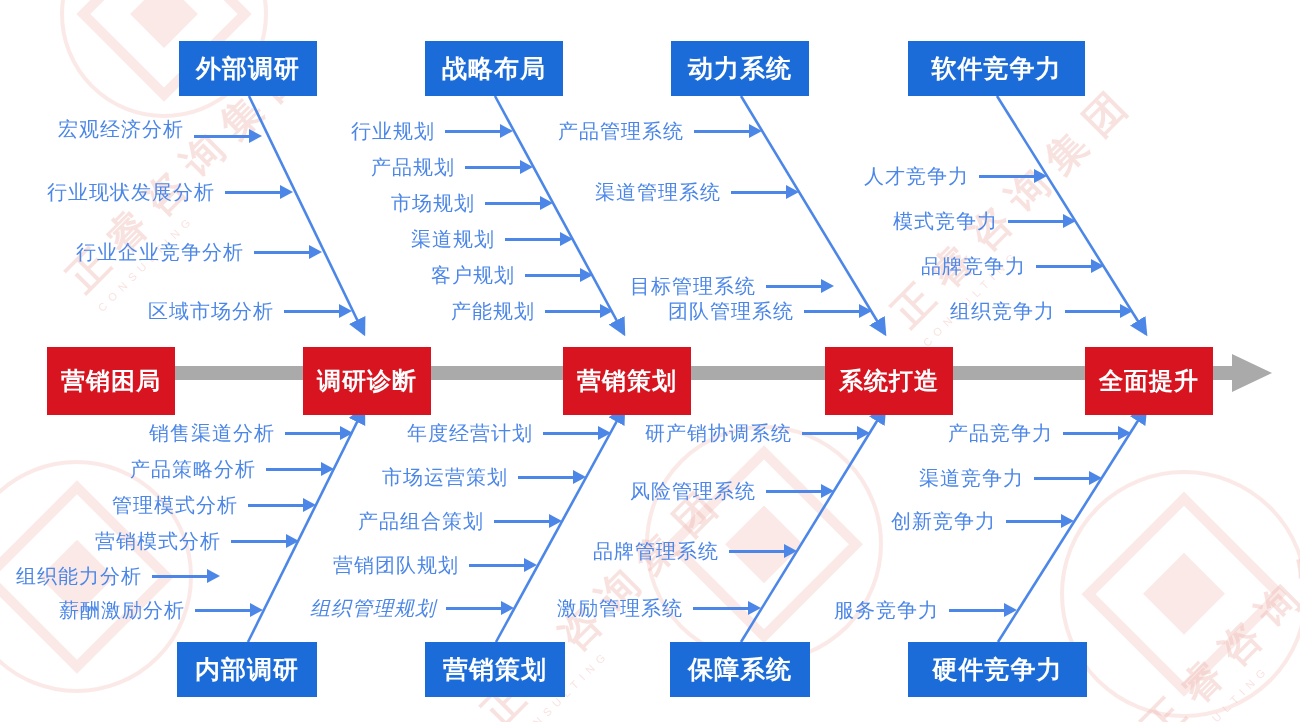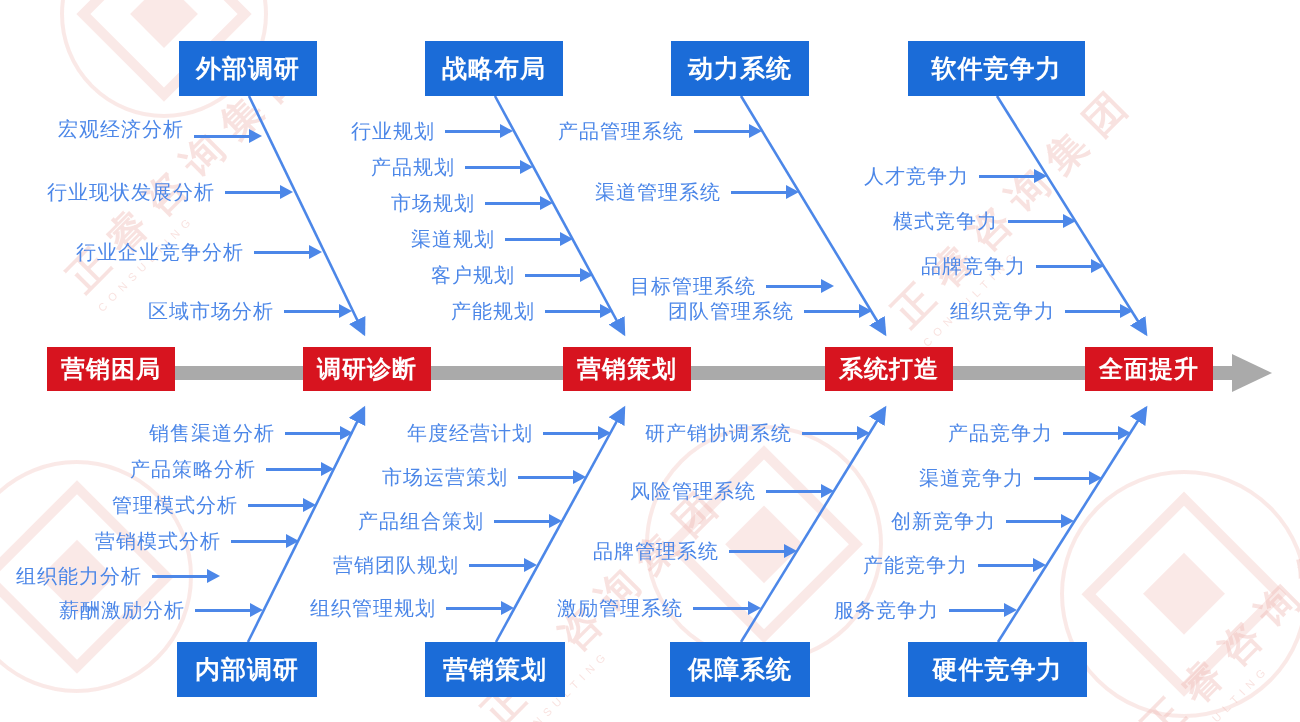--- a/index.html
+++ b/index.html
@@ -38,21 +38,21 @@
   #ah path{fill:var(--item-blue);}
   
   .spine-bar{position:absolute;left:57px;top:366px;width:1178px;height:14px;background:var(--spine-gray);}
   .spine-head{
     position:absolute;left:1232px;top:354px;width:0;height:0;
     border-top:19px solid transparent;border-bottom:19px solid transparent;
     border-left:40px solid var(--spine-gray);
   }
   
   .stage{
-    position:absolute;top:347px;height:44px;width:128px;background:var(--red-box);
+    position:absolute;top:347px;height:68px;width:128px;background:var(--red-box);
     color:#ffffff;font-size:24px;font-weight:700;letter-spacing:1px;
     display:flex;align-items:center;justify-content:center;z-index:3;
   }
   .branch-box{
     position:absolute;height:55px;background:var(--blue-box);
     color:#ffffff;font-size:25px;font-weight:700;letter-spacing:1px;
     display:flex;align-items:center;justify-content:center;z-index:3;
   }
   
   .item{
@@ -340,21 +340,21 @@
         <i class="head"></i>
       </span>
     </div>
   <div class="item" style="right:763px;top:552px;">
       <span class="item-label">营销团队规划</span>
       <span class="harrow">
         <i class="shaft"></i>
         <i class="head"></i>
       </span>
     </div>
-  <div class="item" style="right:786px;top:595px;">
+  <div class="item" style="right:786px;top:595px;font-style:italic;">
       <span class="item-label">组织管理规划</span>
       <span class="harrow">
         <i class="shaft"></i>
         <i class="head"></i>
       </span>
     </div>
 
   <div class="item" style="right:430px;top:420px;">
       <span class="item-label">研产销协调系统</span>
       <span class="harrow">
@@ -398,27 +398,20 @@
         <i class="head"></i>
       </span>
     </div>
   <div class="item" style="right:226px;top:508px;">
       <span class="item-label">创新竞争力</span>
       <span class="harrow">
         <i class="shaft"></i>
         <i class="head"></i>
       </span>
     </div>
-  <div class="item" style="right:254px;top:552px;">
-      <span class="item-label">产能竞争力</span>
-      <span class="harrow">
-        <i class="shaft"></i>
-        <i class="head"></i>
-      </span>
-    </div>
   <div class="item" style="right:283px;top:597px;">
       <span class="item-label">服务竞争力</span>
       <span class="harrow">
         <i class="shaft"></i>
         <i class="head"></i>
       </span>
     </div>
 
 </div>
 

